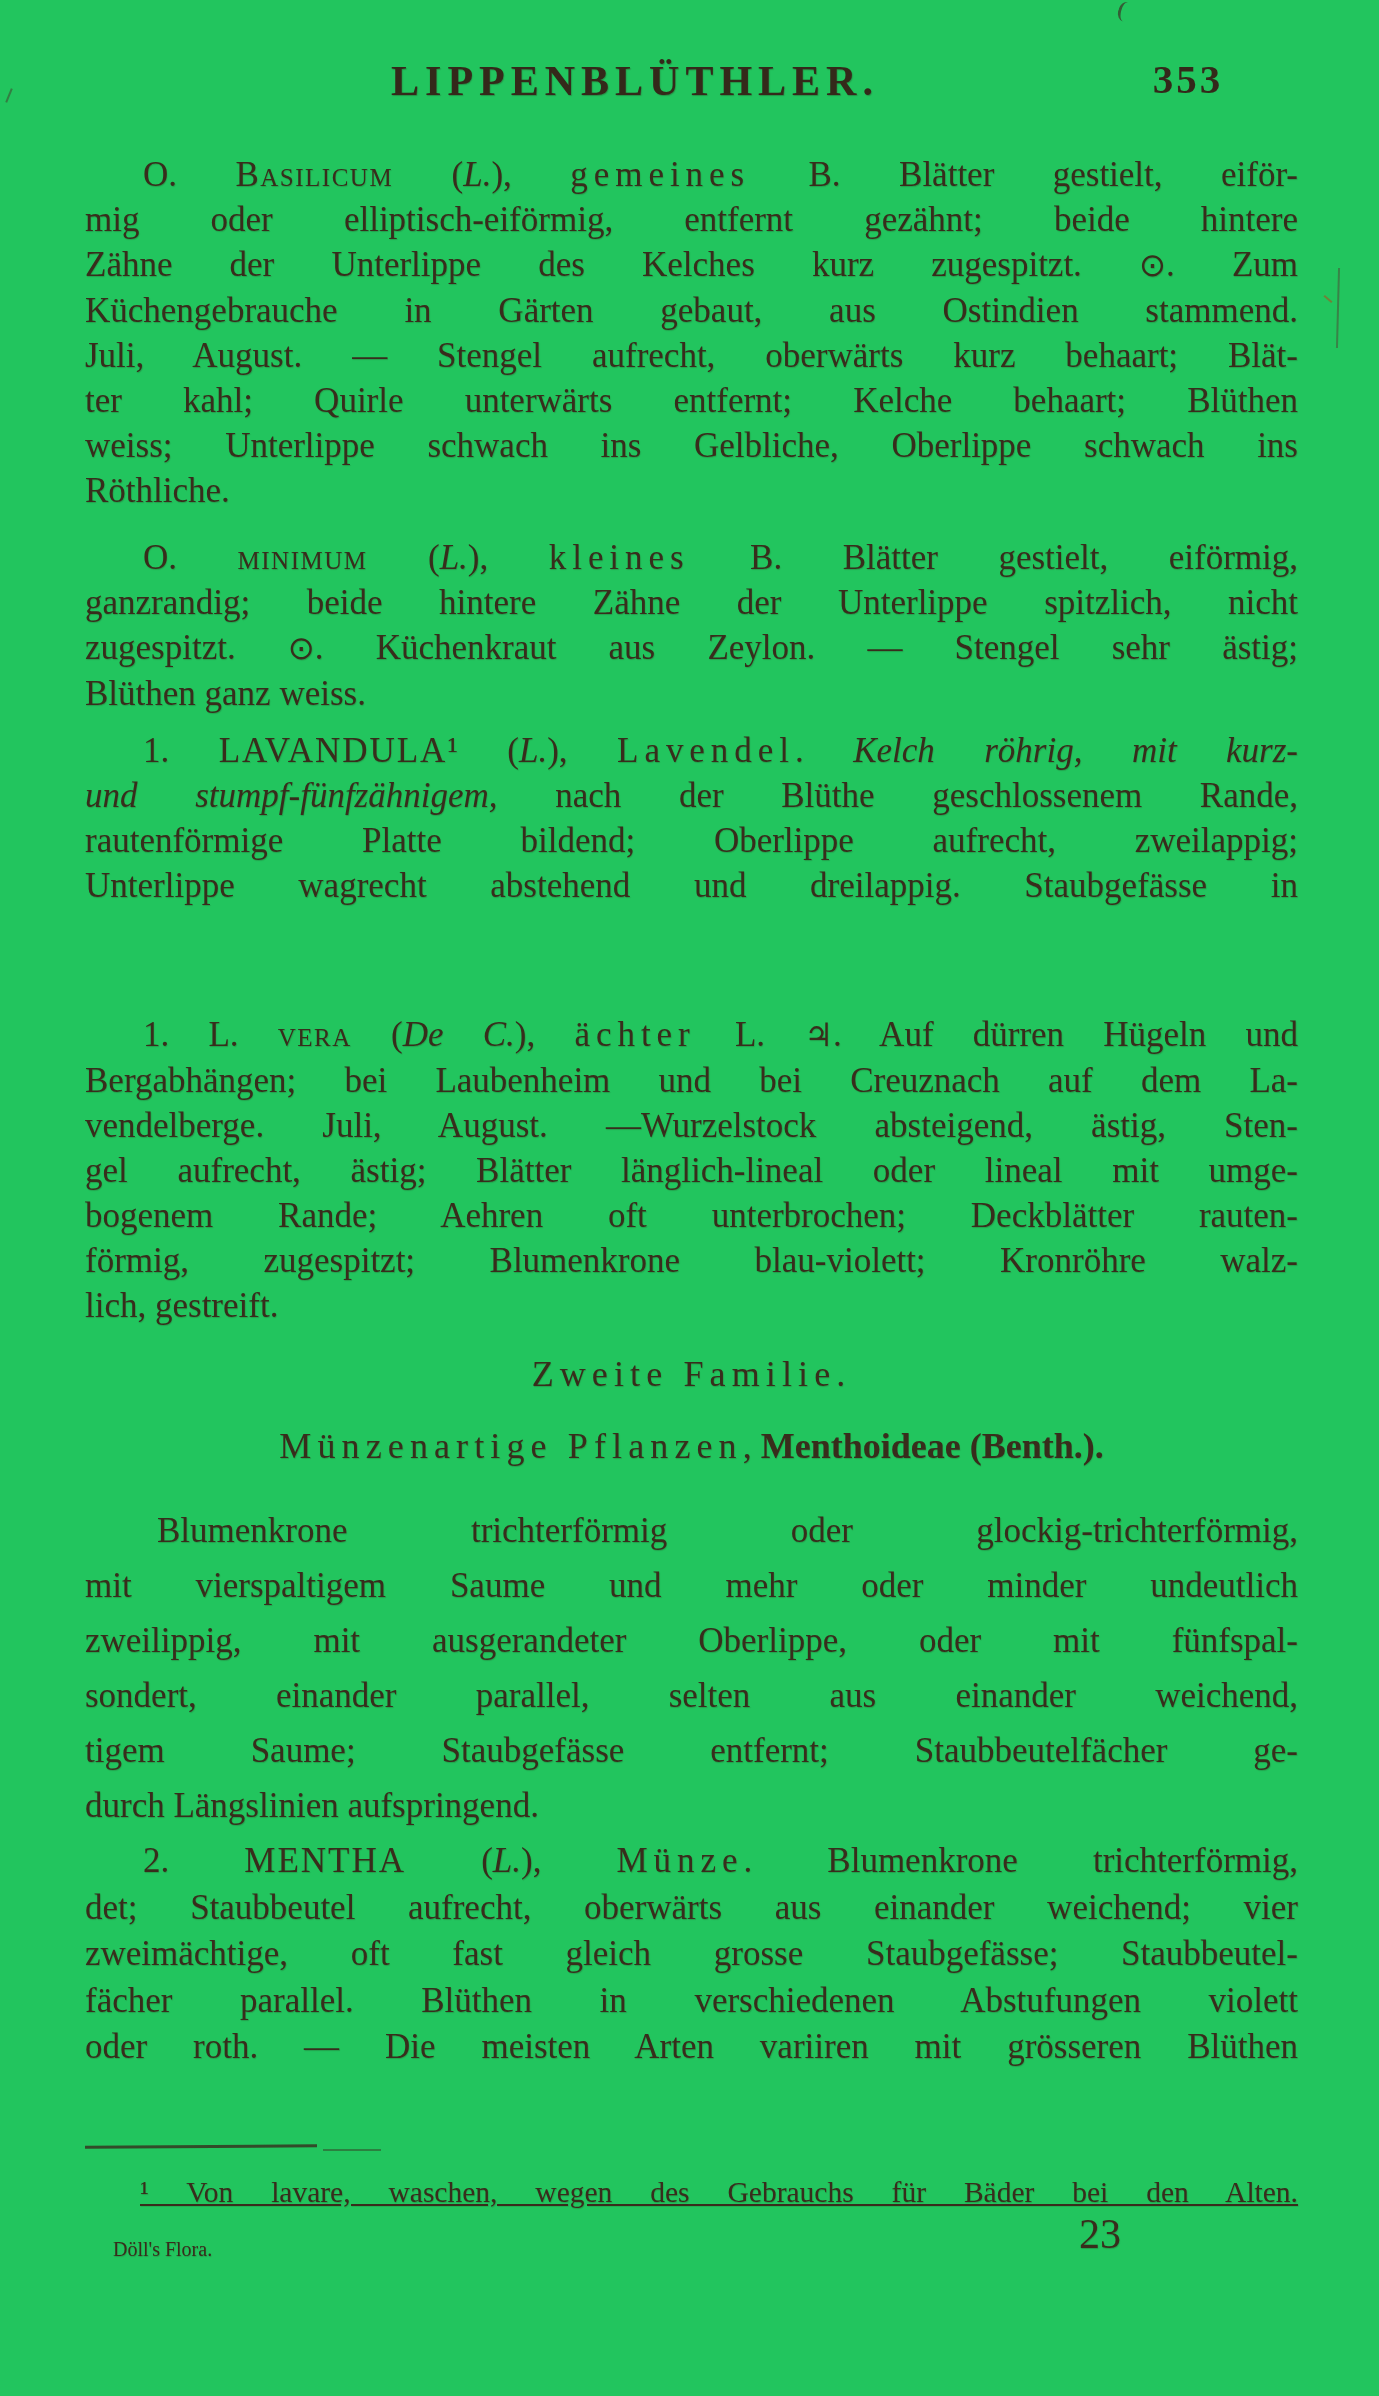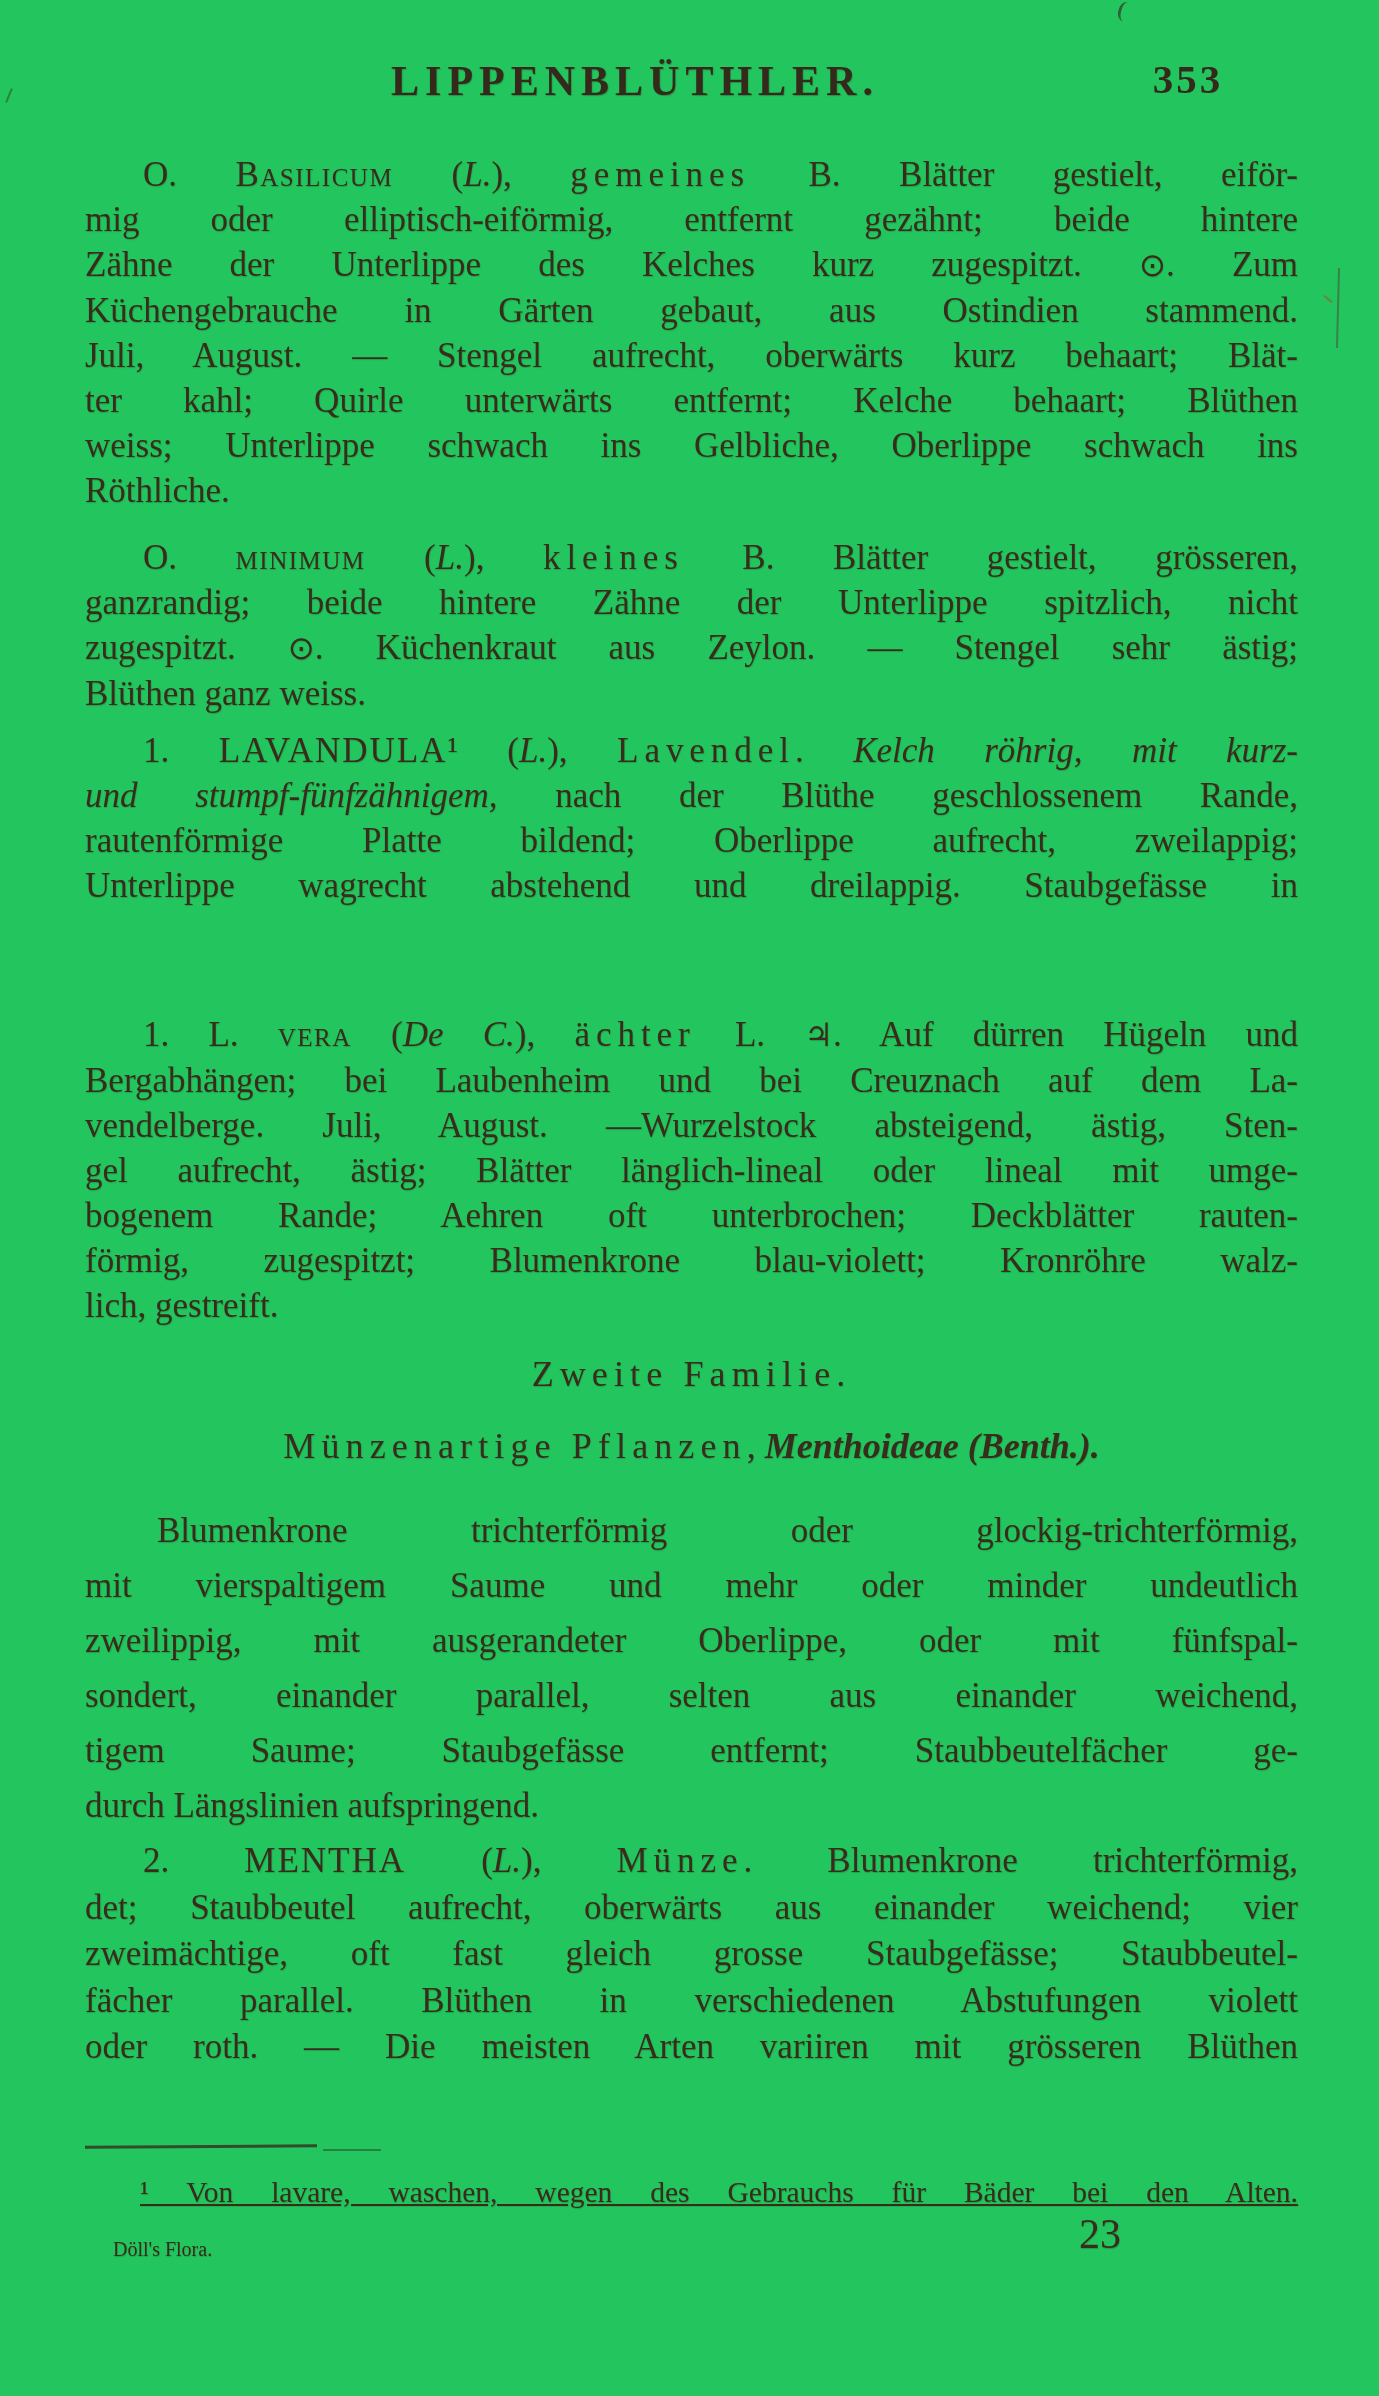--- a/index.html
+++ b/index.html
@@ -22,21 +22,21 @@
       linear-gradient(105deg, #a0males 0%, #a08966 0%, #ad9a76 10%, #b3a181 45%, #b19f7d 78%, #a58f6c 97%, #9e8763 100%);
     background-color:#22c55e;
   }
   .block{position:absolute;left:85px;width:1213px;font-size:35px;--lh:45px;
          text-shadow:0.6px 0.6px 0.8px rgba(45,35,20,0.22);}
   .line{line-height:var(--lh);text-align:justify;text-align-last:justify;}
   .line.end{text-align-last:left;}
   .line.indent{padding-left:58px;}
   .sc{font-variant-caps:small-caps;letter-spacing:1.5px;}
   .i{font-style:italic;}
-  .bi{font-style:italic;font-weight:700;}
+  .bi{font-weight:700;}
   .sp{letter-spacing:0.17em;}
   .caps{letter-spacing:2px;}
   .sym{font-family:"DejaVu Sans","DejaVu Serif",sans-serif;font-size:0.92em;}
 
   .header-bar{position:absolute;left:85px;top:57px;width:1100px;text-align:center;}
   .title{font-size:42px;font-weight:700;letter-spacing:6px;color:#34291a;
          text-shadow:0.7px 0.7px 1px rgba(45,35,20,0.3);}
   .pagenum{position:absolute;left:1128px;top:55px;width:120px;text-align:center;
            font-size:41px;font-weight:700;letter-spacing:3px;color:#34291a;}
 
@@ -87,21 +87,21 @@
         <div class="line indent"><span>O. </span><span class="sc">Basilicum</span><span> (</span><span class="i">L.</span><span>), </span><span class="sp">gemeines</span><span> B. Blätter gestielt, eiför-</span></div>
         <div class="line"><span>mig oder elliptisch-eiförmig, entfernt gezähnt; beide hintere</span></div>
         <div class="line"><span>Zähne der Unterlippe des Kelches kurz zugespitzt. </span><span class="sym">⊙</span><span>. Zum</span></div>
         <div class="line"><span>Küchengebrauche in Gärten gebaut, aus Ostindien stammend.</span></div>
         <div class="line"><span>Juli, August. — Stengel aufrecht, oberwärts kurz behaart; Blät-</span></div>
         <div class="line"><span>ter kahl; Quirle unterwärts entfernt; Kelche behaart; Blüthen</span></div>
         <div class="line"><span>weiss; Unterlippe schwach ins Gelbliche, Oberlippe schwach ins</span></div>
         <div class="line end"><span>Röthliche.</span></div>
       </div>
       <div id="p-minimum" class="block para">
-        <div class="line indent"><span>O. </span><span class="sc">minimum</span><span> (</span><span class="i">L.</span><span>), </span><span class="sp">kleines</span><span> B. Blätter gestielt, grösseren,</span></div>
+        <div class="line indent"><span>O. </span><span class="sc">minimum</span><span> (</span><span class="i">L.</span><span>), </span><span class="sp">kleines</span><span> B. Blätter gestielt, eiförmig,</span></div>
         <div class="line"><span>ganzrandig; beide hintere Zähne der Unterlippe spitzlich, nicht</span></div>
         <div class="line"><span>zugespitzt. </span><span class="sym">⊙</span><span>. Küchenkraut aus Zeylon. — Stengel sehr ästig;</span></div>
         <div class="line end"><span>Blüthen ganz weiss.</span></div>
       </div>
       <div id="p-lavandula" class="block para">
         <div class="line indent"><span>1. </span><span class="caps">LAVANDULA</span><span>¹ (</span><span class="i">L.</span><span>), </span><span class="sp">Lavendel</span><span>. </span><span class="i">Kelch röhrig, mit kurz-</span></div>
         <div class="line"><span class="i">und stumpf-fünfzähnigem,</span><span> nach der Blüthe geschlossenem Rande,</span></div>
         <div class="line"><span>rautenförmige Platte bildend; Oberlippe aufrecht, zweilappig;</span></div>
         <div class="line"><span>Unterlippe wagrecht abstehend und dreilappig. Staubgefässe in</span></div>
       </div>

